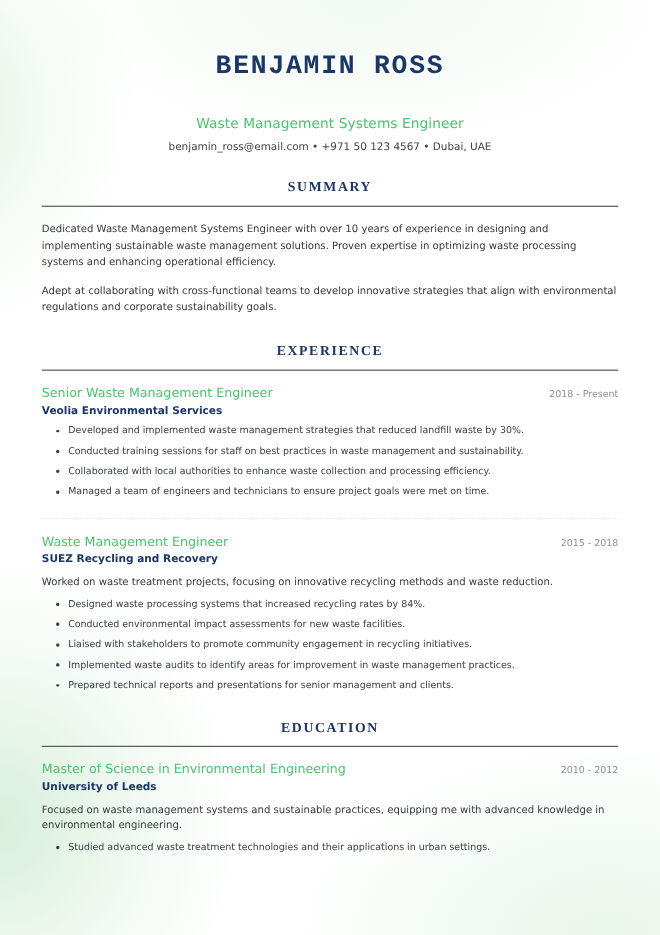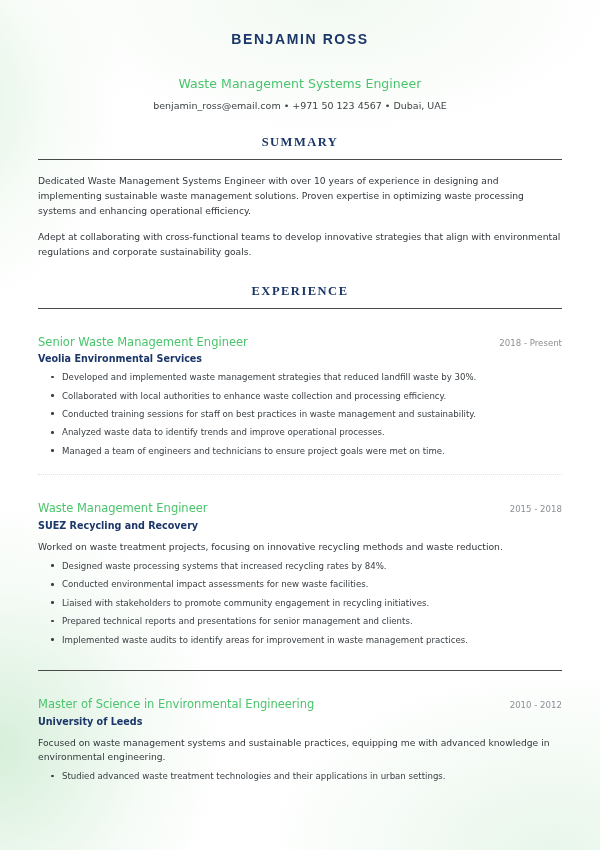--- a/index.html
+++ b/index.html
@@ -27,26 +27,26 @@
       radial-gradient(ellipse 420px 200px at 55% 0%, rgba(236, 246, 236, 0.7) 0%, rgba(255,255,255,0) 70%);
     padding: 0 38px;
   }
 
   
   .header {
     padding-top: 31px;
     text-align: center;
   }
   .full-name {
-    font-family: Liberation Sans, sans-serif;
-    font-size: 14px;
+    font-family: Liberation Mono, monospace;
+    font-size: 24px;
     font-weight: bold;
     letter-spacing: 1.6px;
     color: #1b3668;
-    margin: 0;
+    margin: 16px;
     line-height: 1.2;
   }
   .job-headline {
     font-size: 12.5px;
     color: #4ac46c;
     margin-top: 28px;
     line-height: 1.2;
     letter-spacing: 0.05px;
   }
   .contact-line {
@@ -86,21 +86,21 @@
   .summary-para {
     font-size: 9.2px;
     line-height: 1.62;
     color: #33383c;
     margin: 0 0 11px 0;
   }
   .summary-para:last-child { margin-bottom: 0; }
 
   
   .entry {
-    margin-top: 26px;
+    margin-top: 13px;
   }
   .entry-divider {
     border-top: 1px dotted #dfe2e0;
     margin-top: 17px;
   }
   .entry-head {
     display: flex;
     align-items: baseline;
     justify-content: space-between;
   }
@@ -178,47 +178,47 @@
     <div class="section-rule"></div>
 
     <div class="entry">
       <div class="entry-head">
         <div class="entry-role">Senior Waste Management Engineer</div>
         <div class="entry-dates">2018 - Present</div>
       </div>
       <div class="entry-org">Veolia Environmental Services</div>
       <ul class="entry-bullets">
         <li><span class="bullet-dot"></span><span>Developed and implemented waste management strategies that reduced landfill waste by 30%.</span></li>
+        <li><span class="bullet-dot"></span><span>Conducted training sessions for staff on best practices in waste management and sustainability.</span></li>
         <li><span class="bullet-dot"></span><span>Collaborated with local authorities to enhance waste collection and processing efficiency.</span></li>
-        <li><span class="bullet-dot"></span><span>Conducted training sessions for staff on best practices in waste management and sustainability.</span></li>
-        <li><span class="bullet-dot"></span><span>Analyzed waste data to identify trends and improve operational processes.</span></li>
         <li><span class="bullet-dot"></span><span>Managed a team of engineers and technicians to ensure project goals were met on time.</span></li>
       </ul>
     </div>
 
     <div class="entry-divider"></div>
 
     <div class="entry">
       <div class="entry-head">
         <div class="entry-role">Waste Management Engineer</div>
         <div class="entry-dates">2015 - 2018</div>
       </div>
       <div class="entry-org">SUEZ Recycling and Recovery</div>
       <div class="entry-desc">Worked on waste treatment projects, focusing on innovative recycling methods and waste reduction.</div>
       <ul class="entry-bullets">
         <li><span class="bullet-dot"></span><span>Designed waste processing systems that increased recycling rates by 84%.</span></li>
         <li><span class="bullet-dot"></span><span>Conducted environmental impact assessments for new waste facilities.</span></li>
         <li><span class="bullet-dot"></span><span>Liaised with stakeholders to promote community engagement in recycling initiatives.</span></li>
+        <li><span class="bullet-dot"></span><span>Implemented waste audits to identify areas for improvement in waste management practices.</span></li>
         <li><span class="bullet-dot"></span><span>Prepared technical reports and presentations for senior management and clients.</span></li>
-        <li><span class="bullet-dot"></span><span>Implemented waste audits to identify areas for improvement in waste management practices.</span></li>
       </ul>
     </div>
   </div>
 
   <div class="section">
+    <div class="section-title">EDUCATION</div>
     <div class="section-rule"></div>
 
     <div class="entry">
       <div class="entry-head">
         <div class="entry-role">Master of Science in Environmental Engineering</div>
         <div class="entry-dates">2010 - 2012</div>
       </div>
       <div class="entry-org">University of Leeds</div>
       <div class="entry-desc">Focused on waste management systems and sustainable practices, equipping me with advanced knowledge in environmental engineering.</div>
       <ul class="entry-bullets">

